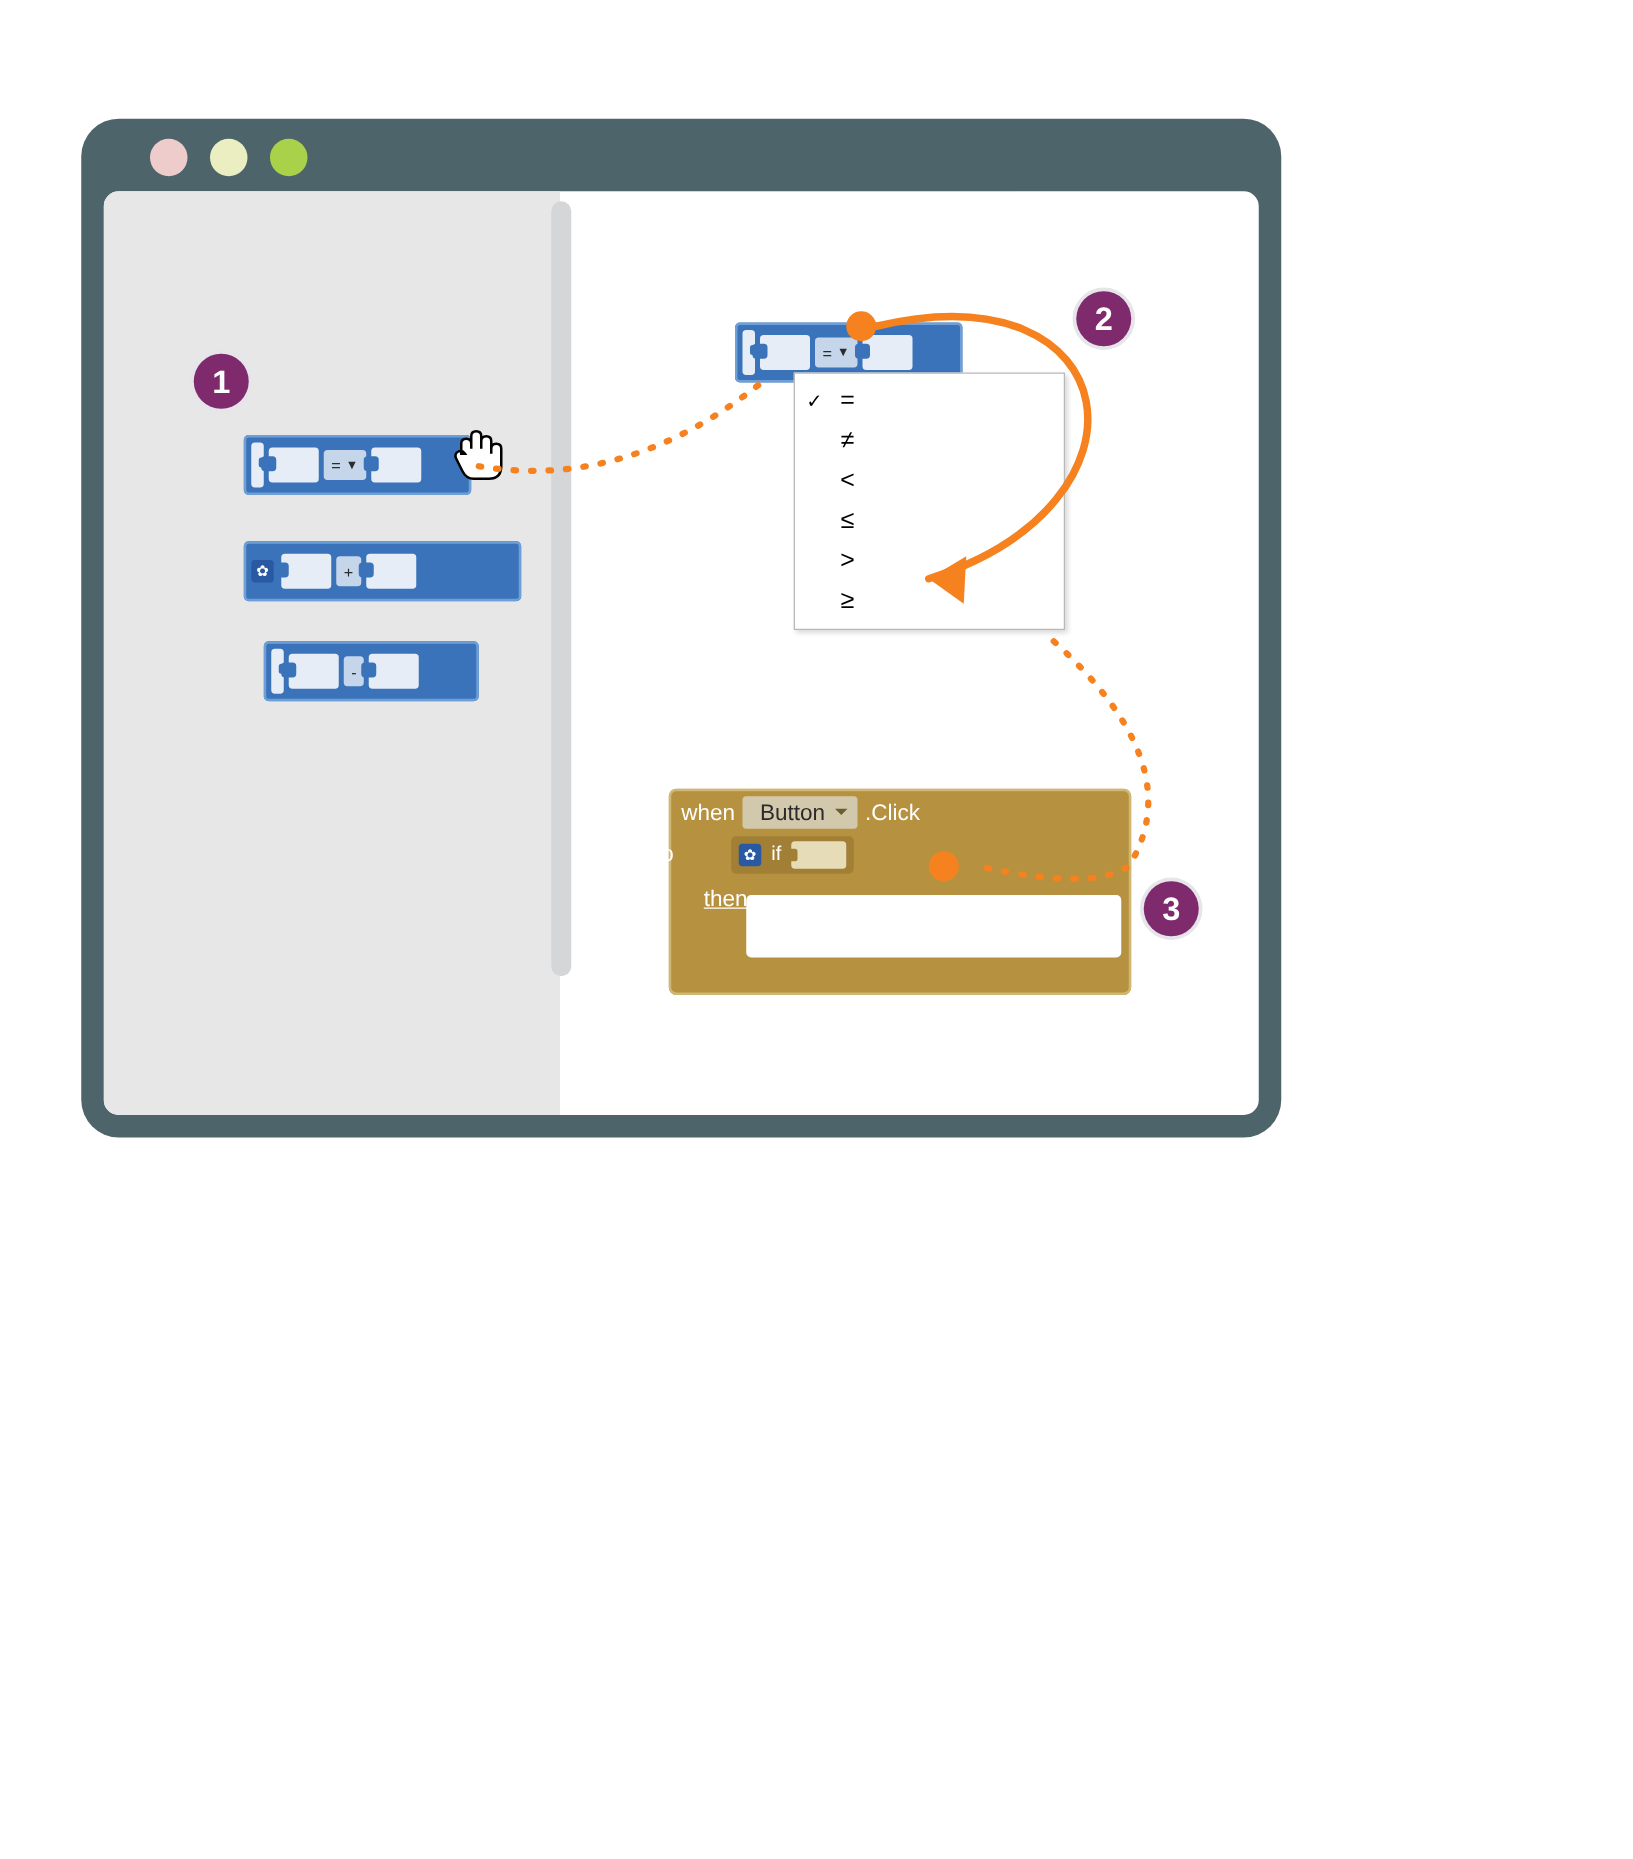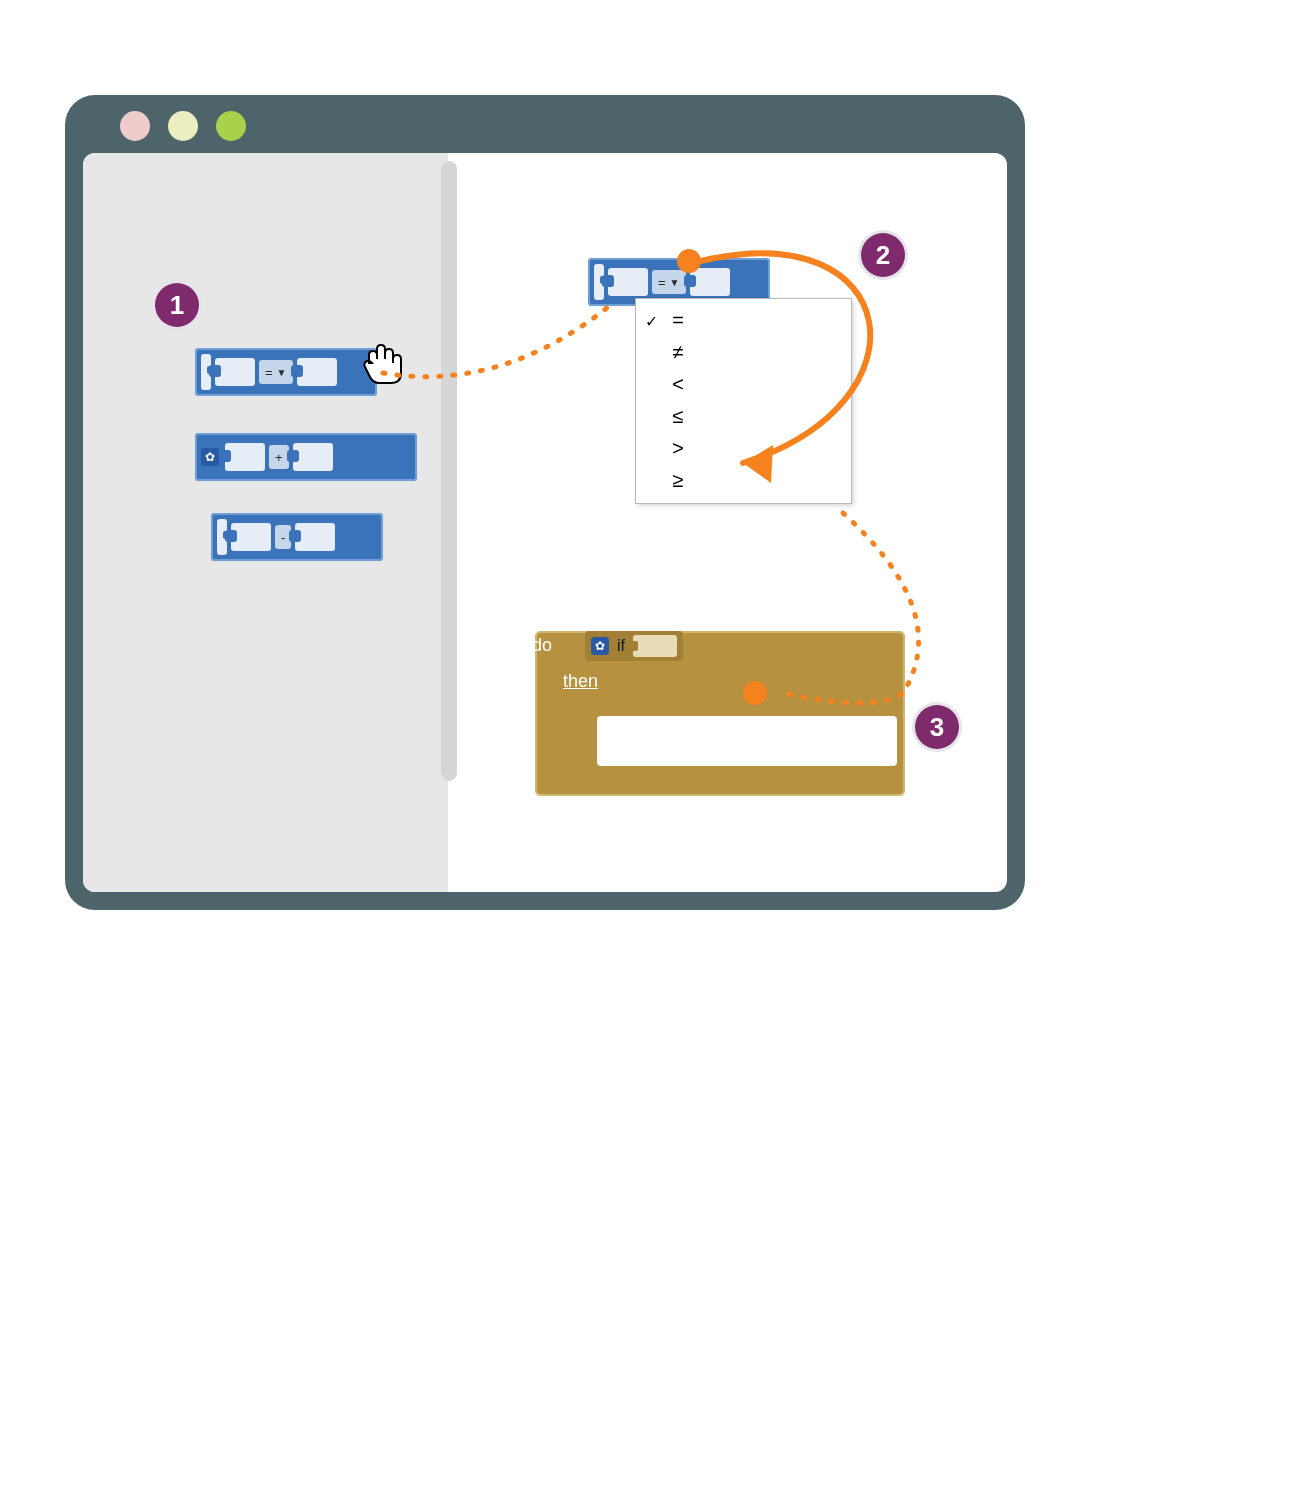--- a/index.html
+++ b/index.html
@@ -156,25 +156,32 @@
           </div>
         <div class="item">
             <span>&gt;</span>
           </div>
         <div class="item">
             <span>≥</span>
           </div>
       </div>
 
       <div class="event">
+        <div class="row1">
+          <span>when</span>
+          <span class="drop">
+            <span>Button</span>
+          </span>
+          <span>.Click</span>
+        </div>
         <div class="body">
-          <span class="lbl" style="top:4px;margin-left:13px;">do</span>
+          <span class="lbl" style="top:4px;">do</span>
           <div class="ifblk">
             <div class="gear">✿</div>
-            <span style="color:#0f172a;margin:0 4px;">if</span>
+            <span style="color:#ffffff;margin:0 4px;">if</span>
             <div class="tslot"></div>
           </div>
           <div style="height:30px;"></div>
           <span class="lbl" style="top:40px;left:18px;text-decoration:underline;">then</span>
         </div>
         <div class="cut" style="left:62px;top:85px;width:300px;height:50px;"></div>
       </div>
 
       <div class="badge" style="left:832px;top:552px;">3</div>
 

